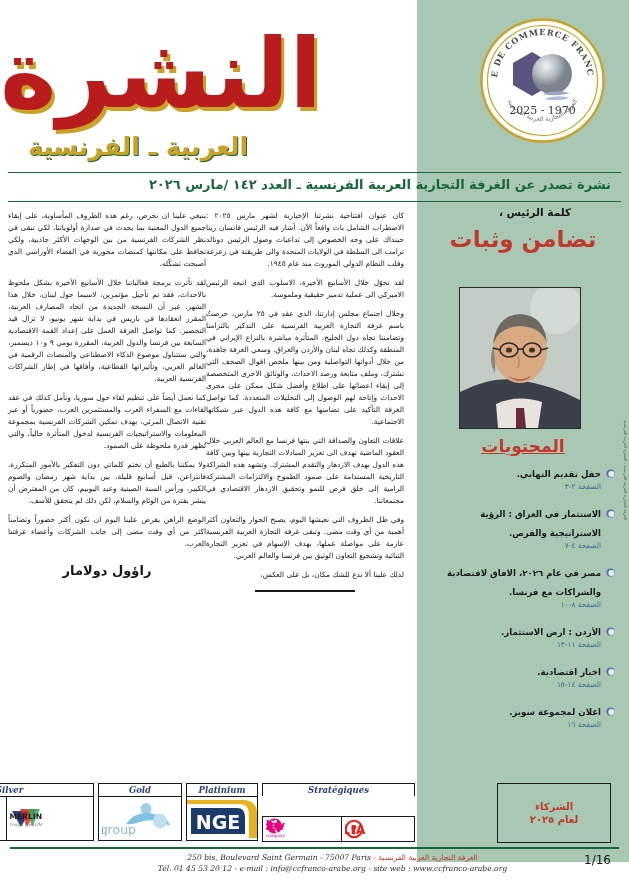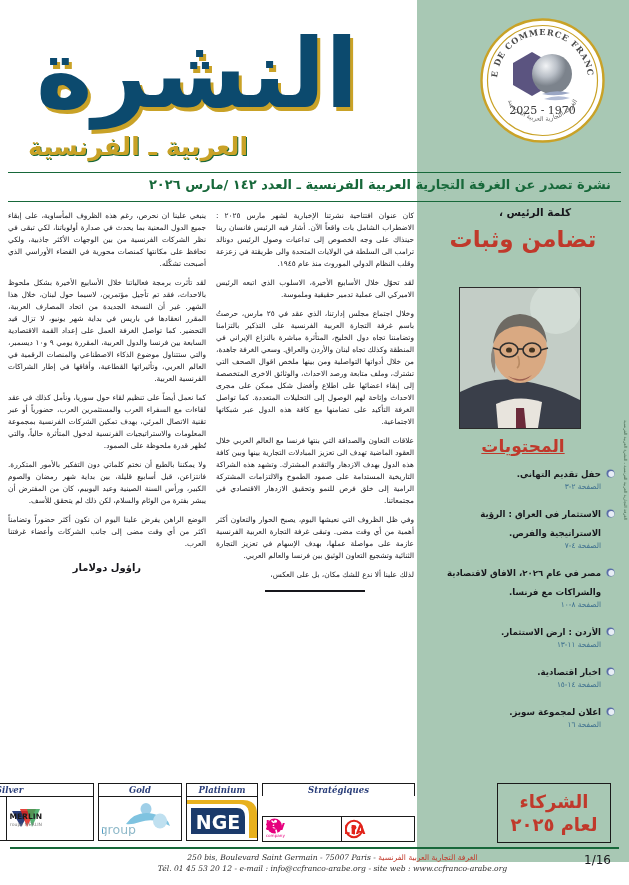--- a/index.html
+++ b/index.html
@@ -15,25 +15,25 @@
   .green-panel{
     position:absolute;top:0;right:0;width:212px;height:862px;
     background:#a8c8b4;
   }
 
   
   .masthead{
     position:absolute;top:14px;right:212px;left:0;height:160px;
   }
   .masthead-title{
-    position:absolute;top:12px;left:7px;right:30px;
-    text-align:center;
+    position:absolute;top:12px;left:0;right:30px;
+    text-align:left;
     font-family:"DejaVu Sans","Liberation Sans",sans-serif;
     font-size:96px;font-weight:bold;line-height:1;
-    color:#0c4a6e;
+    color:#b91c1c;
     text-shadow:3px 4px 0 #c9a227;
     direction:rtl;
     letter-spacing:2px;
   }
   .masthead-sub{
     position:absolute;top:118px;left:28px;
     font-size:25px;font-weight:bold;color:#c9a227;
     direction:rtl;
     text-shadow:1px 1px 0 #17683a;
   }
@@ -55,32 +55,32 @@
   }
   .tagline{
     position:absolute;top:5px;right:18px;
     font-size:13px;font-weight:bold;color:#17683a;
     direction:rtl;white-space:nowrap;
   }
 
   
   .cols{
     position:absolute;top:210px;right:214px;left:8px;
-    display:flex;flex-direction:row-reverse;gap:10px;
+    display:flex;flex-direction:row-reverse;
   }
   .col{
     width:198px;
     font-size:7.4px;line-height:1.62;
     color:#17171c;text-align:justify;direction:rtl;
     font-family:"DejaVu Sans","Liberation Sans",sans-serif;
   }
   .col p{margin:0 0 7px 0;text-align:justify;text-align-last:right;}
   .signature{
     margin-top:10px;text-align:center;
-    font-size:10px;font-weight:bold;color:#17171c;
+    font-size:13px;font-weight:bold;color:#17171c;
   }
   .sig-rule{
     margin:9px auto 0 auto;width:100px;height:2px;background:#17171c;
   }
 
   
   .rp-kicker{
     position:absolute;top:206px;right:0;width:188px;
     text-align:center;font-size:10.5px;font-weight:bold;color:#17171c;
     direction:rtl;
@@ -149,21 +149,21 @@
   }
   .plogo:last-child{border-left:none;}
 
   .partners-badge{
     position:absolute;top:783px;right:18px;width:112px;height:58px;
     border:1.6px solid #1a1a1a;background:#a8c8b4;
     display:flex;flex-direction:column;align-items:center;justify-content:center;
     direction:rtl;
   }
   .partners-badge div{
-    font-size:18px;font-weight:bold;color:#c0392b;line-height:1.3;
+    font-size:10px;font-weight:bold;color:#c0392b;line-height:1.3;
   }
 
   
   .foot-rule{
     position:absolute;top:847px;left:10px;right:10px;height:1.5px;background:#17683a;
   }
   .footer{
     position:absolute;top:852px;left:0;right:9px;height:33px;padding-left:45px;
   }
   .foot-line{

